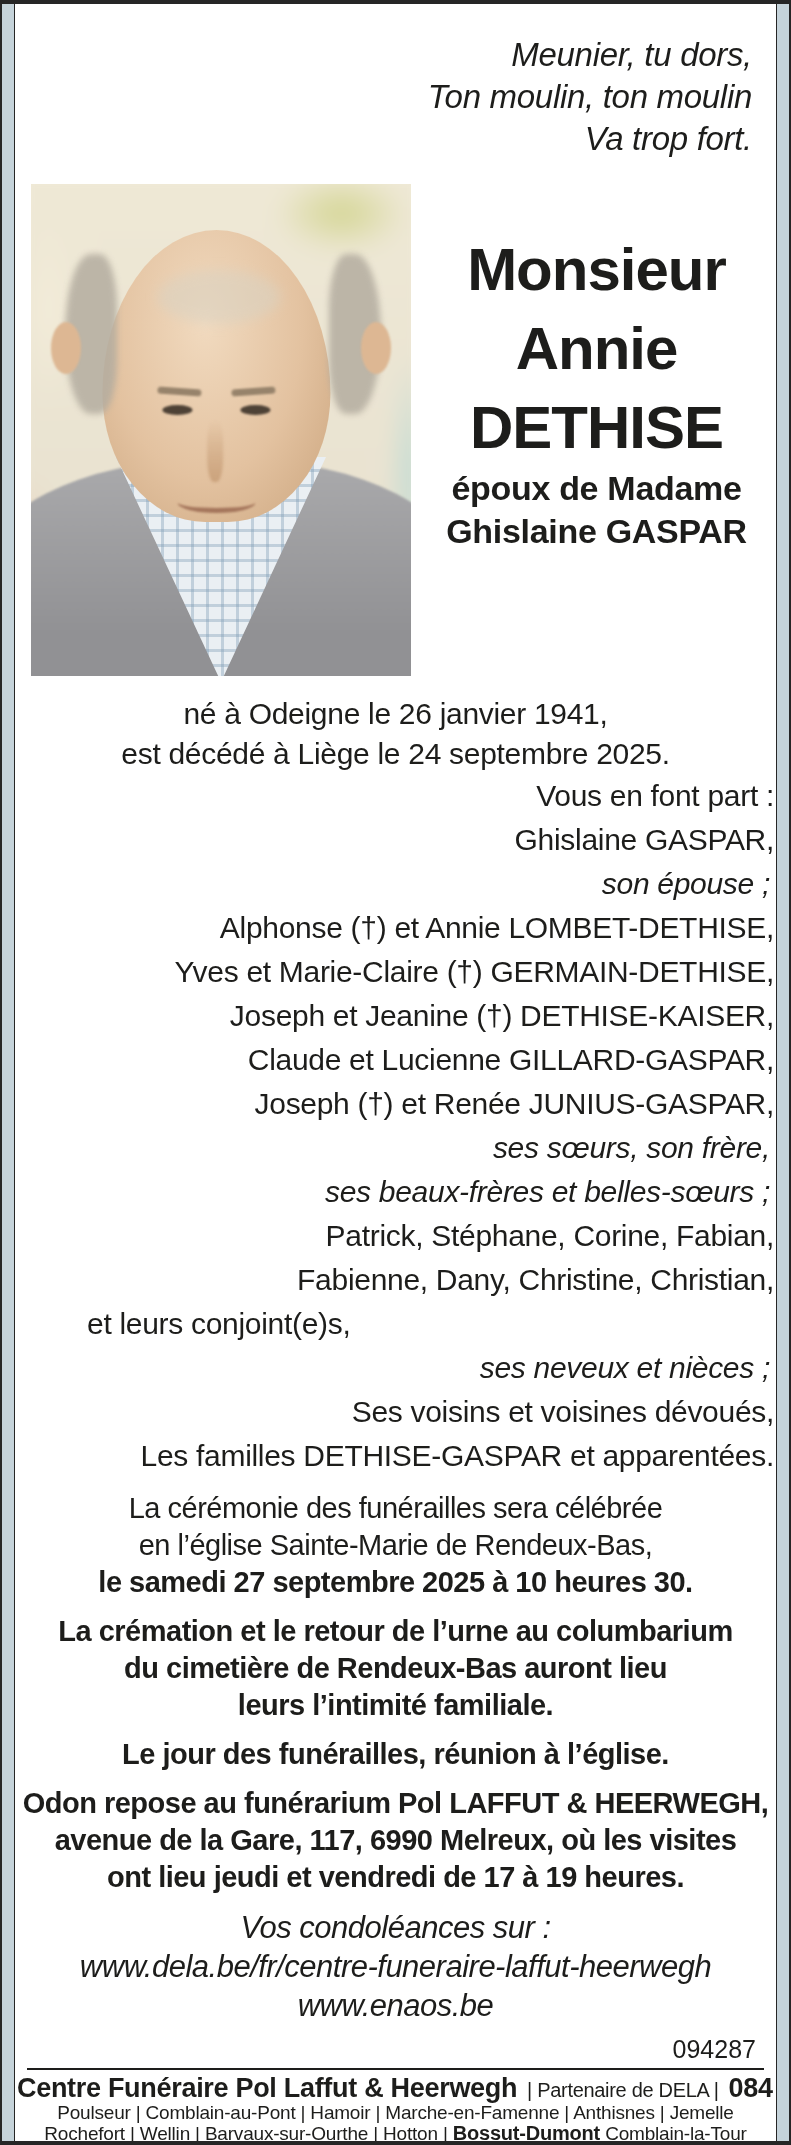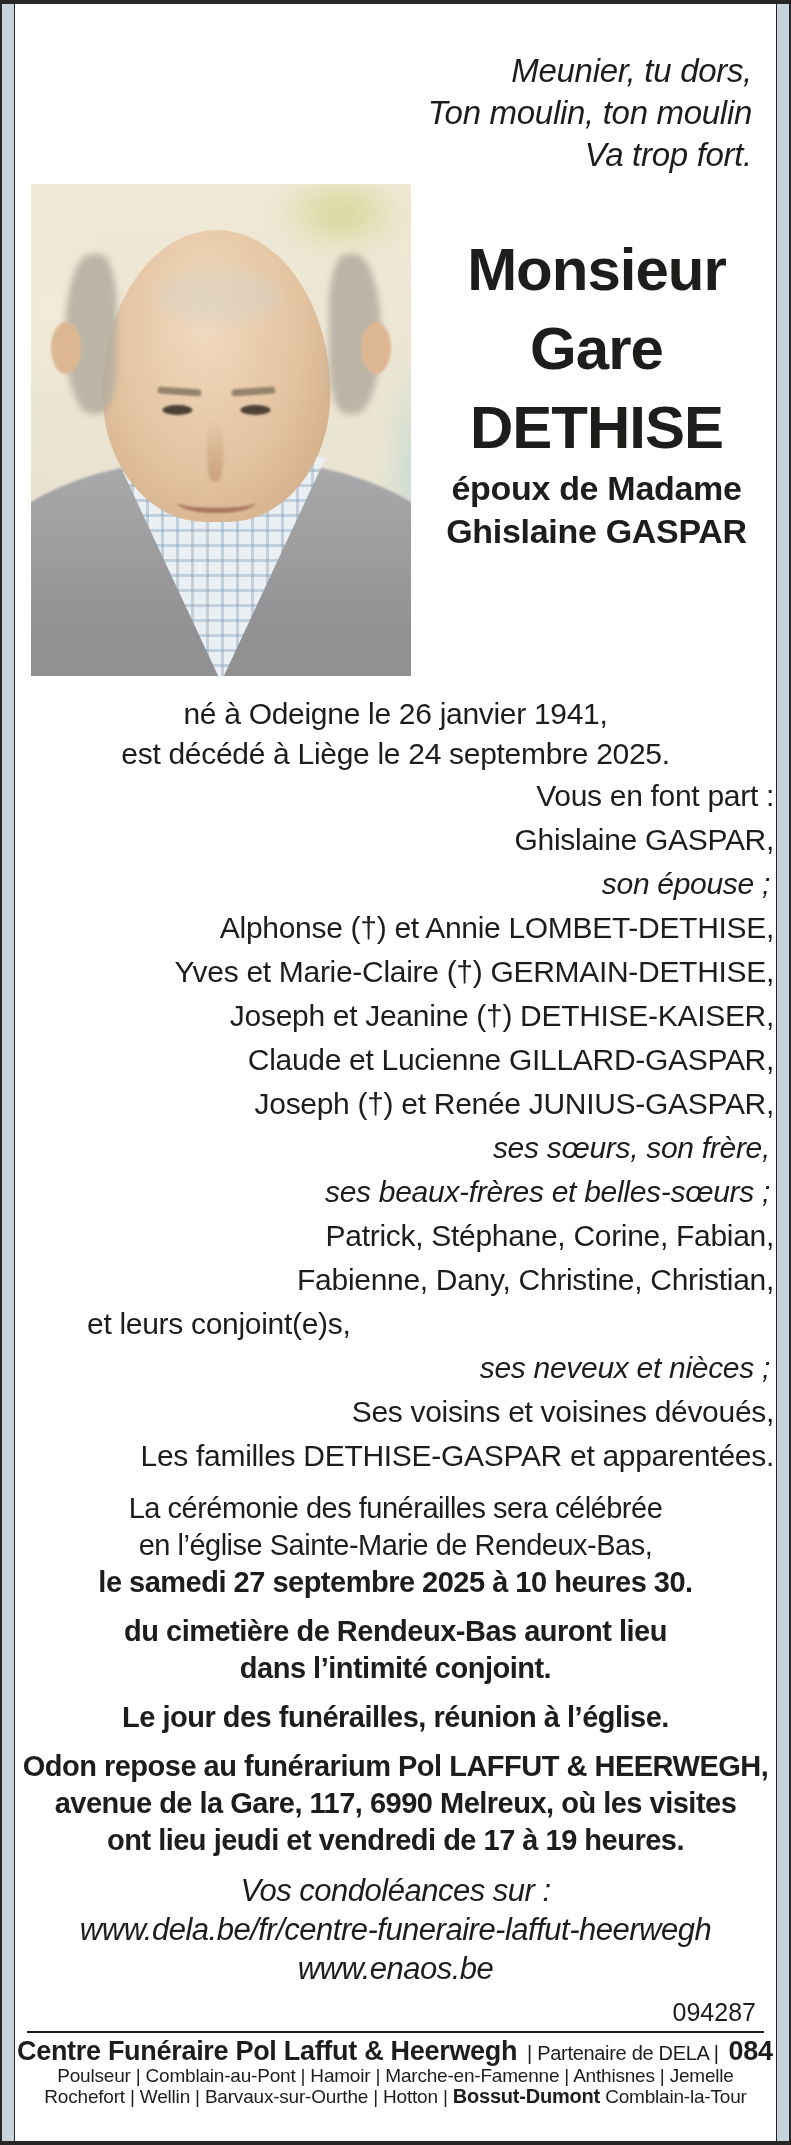--- a/index.html
+++ b/index.html
@@ -9,21 +9,21 @@
     font-family:"Liberation Sans", sans-serif;
     border-top:4px solid #262626; border-bottom:4px solid #262626;
     overflow:hidden;
   }
   .band { position:absolute; top:0; bottom:0; width:15px; background:#c5d3da; box-sizing:border-box; z-index:6; }
   .band.left  { left:0;  border-left:2px solid #262626;  border-right:1px solid #262626; }
   .band.right { right:0; border-right:2px solid #262626; border-left:1px solid #262626; }
   .content { position:absolute; left:15px; right:15px; top:0; bottom:0; }
 
   
-  .quote { margin-top:46px; margin-right:24px; text-align:right; font-style:italic;
+  .quote { margin-top:30px; margin-right:24px; text-align:right; font-style:italic;
            font-size:33px; line-height:42px; letter-spacing:-0.3px; }
 
   
   .hero { position:absolute; top:180px; left:12px; right:0; height:492px; }
   .photo { position:absolute; left:4px; top:0; width:380px; height:492px; overflow:hidden; background:#ece5d2; }
   .ph-bg { position:absolute; left:-25px; top:-25px; right:-25px; bottom:-25px;
     background:
       radial-gradient(closest-side at 78% 10%, #d2d48f 0%, rgba(210,212,143,0) 72%),
       radial-gradient(closest-side at 94% 58%, #aed8d5 0%, rgba(174,216,213,0) 55%),
       radial-gradient(closest-side at 6% 72%, #e9c9b4 0%, rgba(233,201,180,0) 52%),
@@ -117,21 +117,21 @@
         </div>
         <div class="ph-hair l"></div>
         <div class="ph-hair r"></div>
         <div class="ph-ear l"></div>
         <div class="ph-ear r"></div>
       </div>
 
       <div class="hero-text">
         <div class="big-name">
           <div>Monsieur</div>
-          <div>Gare</div>
+          <div>Annie</div>
           <div>DETHISE</div>
         </div>
         <div class="spouse">
           <div>époux de Madame</div>
           <div>Ghislaine GASPAR</div>
         </div>
       </div>
     </div>
 
     <div class="main">
@@ -157,22 +157,23 @@
           <div class="line left">Ses voisins et voisines dévoués,</div>
           <div class="line left">Les familles DETHISE-GASPAR et apparentées.</div>
         </div>
       <div>
           <div class="para">
             <div class="">La cérémonie des funérailles sera célébrée</div>
             <div class="">en l’église Sainte-Marie de Rendeux-Bas,</div>
             <div class="bold">le samedi 27 septembre 2025 à 10 heures 30.</div>
           </div>
           <div class="para">
+            <div class="bold">La crémation et le retour de l’urne au columbarium</div>
             <div class="bold">du cimetière de Rendeux-Bas auront lieu</div>
-            <div class="bold">dans l’intimité conjoint.</div>
+            <div class="bold">leurs l’intimité familiale.</div>
           </div>
           <div class="para">
             <div class="bold">Le jour des funérailles, réunion à l’église.</div>
           </div>
           <div class="para">
             <div class="bold">Odon repose au funérarium Pol LAFFUT &amp; HEERWEGH,</div>
             <div class="bold">avenue de la Gare, 117, 6990 Melreux, où les visites</div>
             <div class="bold">ont lieu jeudi et vendredi de 17 à 19 heures.</div>
           </div>
           <div class="para italic">

